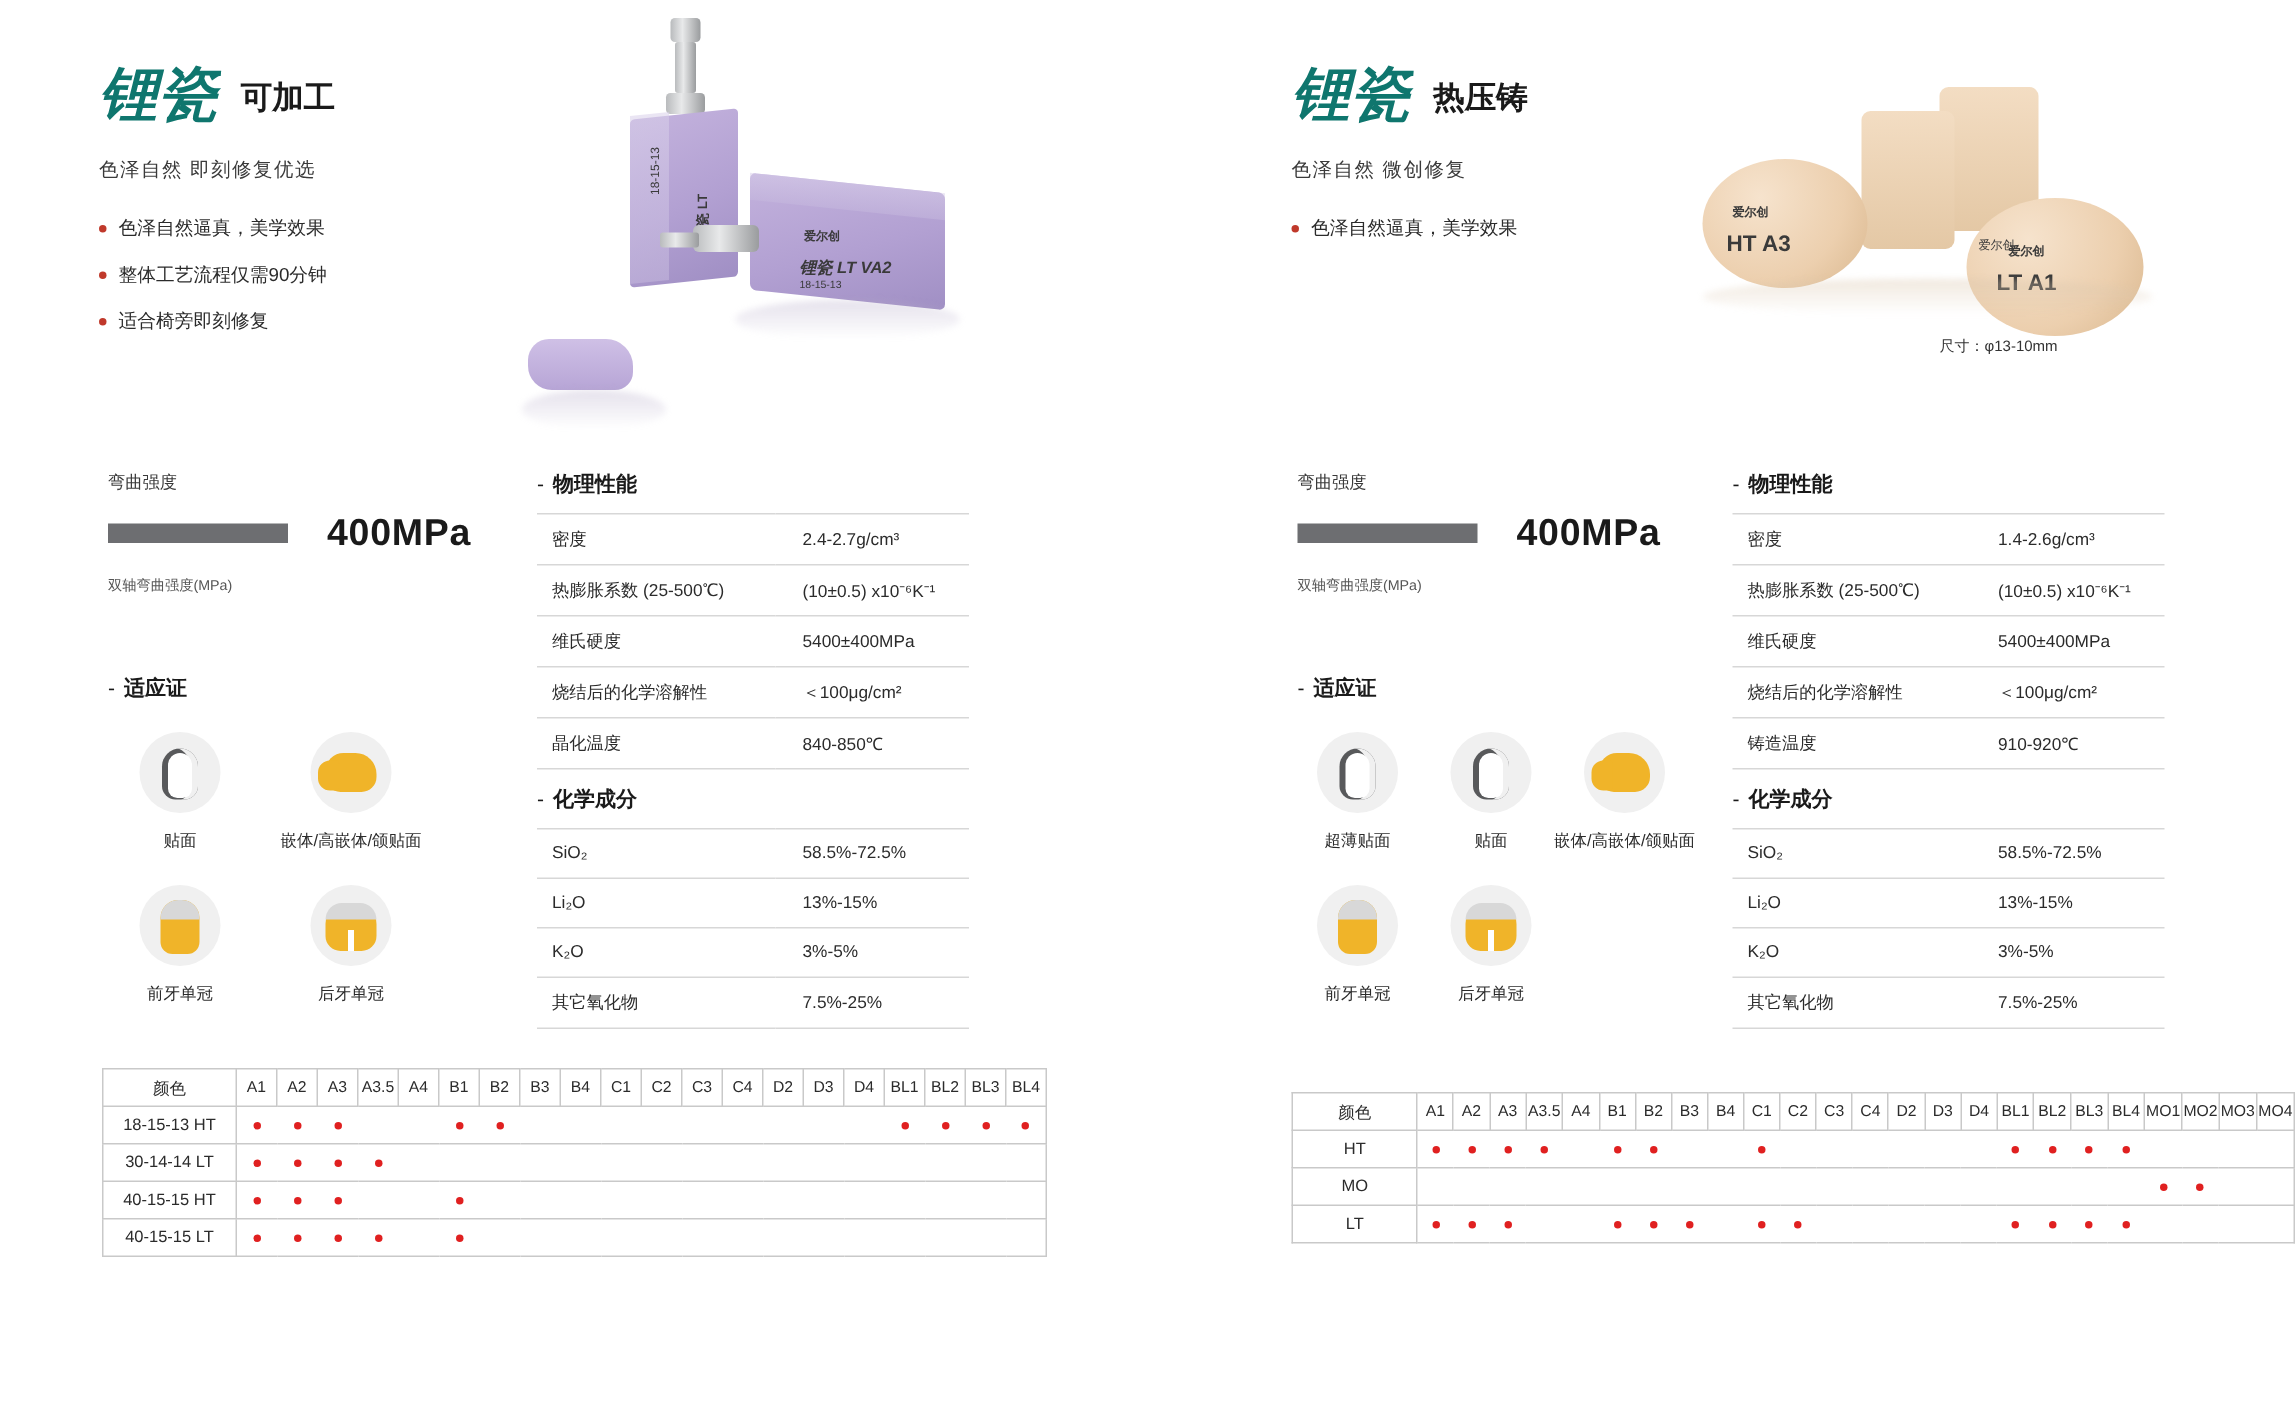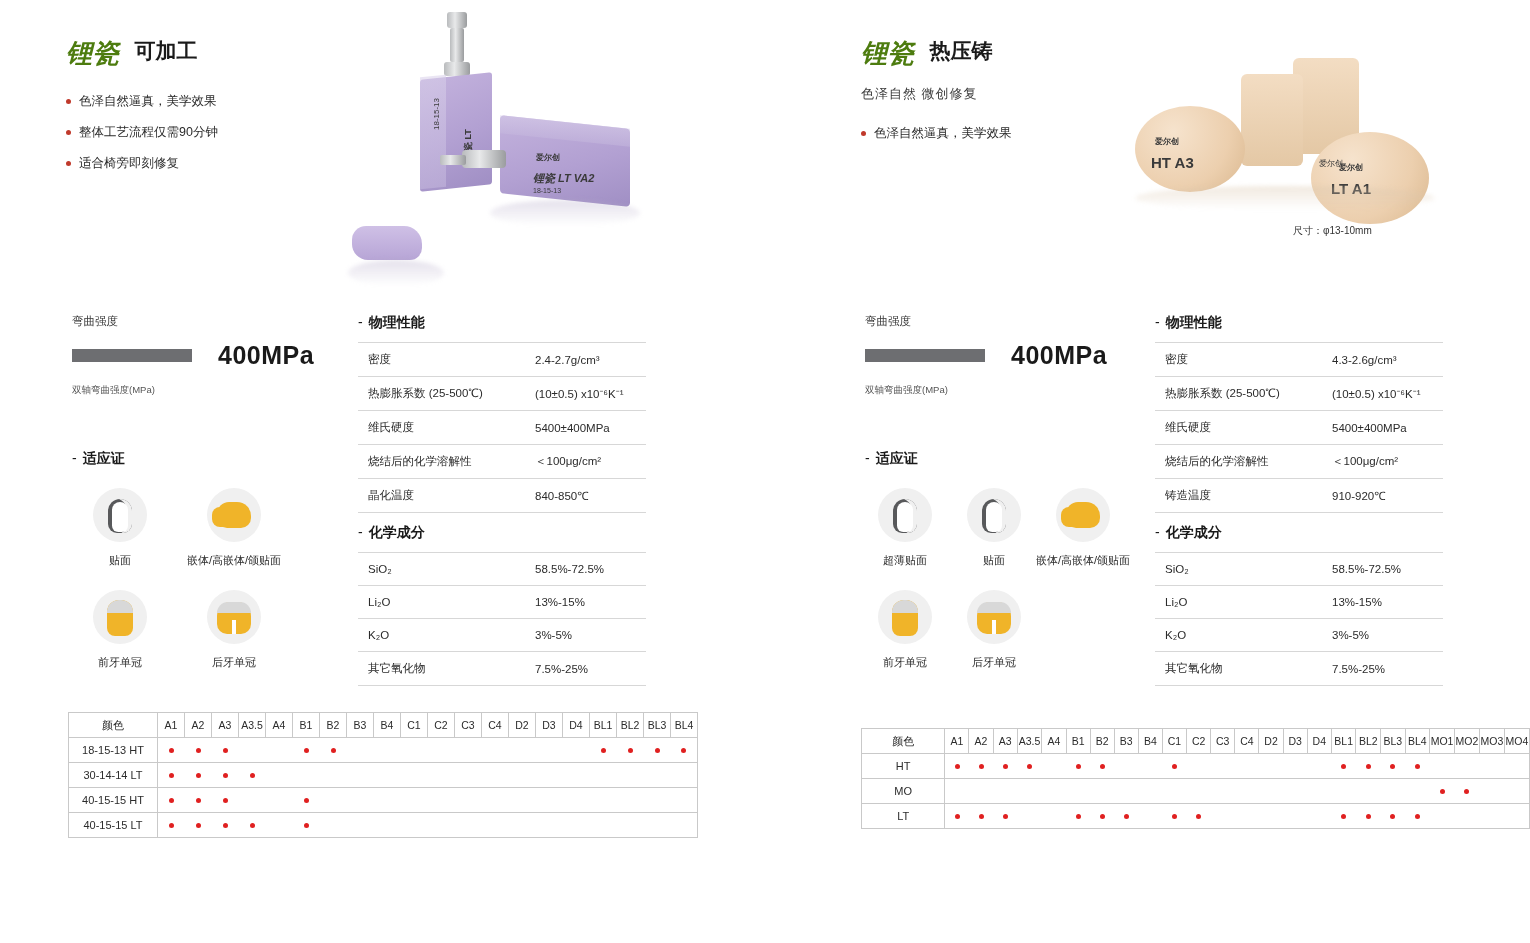--- a/index.html
+++ b/index.html
@@ -23,24 +23,24 @@
     width: 765px;
     height: 943px;
   }
   .panel.left { left: 0; }
   .panel.right { left: 765px; }
 
   
   .hdr { position: absolute; }
   .hdr-title {
     font-weight: bold;
-    font-size: 26px;
+    font-size: 39px;
     letter-spacing: 1px;
     font-style: italic;
-    color: #4d7c0f;
+    color: #0f766e;
     display: inline-block;
   }
   .hdr-sub {
     font-size: 21px;
     font-weight: 600;
     color: #1a1a1a;
     display: inline-block;
     margin-left: 10px;
     vertical-align: 4px;
   }
@@ -288,20 +288,21 @@
 
 <div class="page">
 
   <div class="panel left">
 
     <div class="hdr" style="left:66px; top:36px; width:330px;">
       <div>
         <span class="hdr-title">锂瓷</span>
         <span class="hdr-sub">可加工</span>
       </div>
+      <div class="hdr-tag">色泽自然  即刻修复优选</div>
       <div class="bullets">
         <div class="bullet">
           <span class="dot"></span>
           <span>色泽自然逼真，美学效果</span>
         </div>
         <div class="bullet">
           <span class="dot"></span>
           <span>整体工艺流程仅需90分钟</span>
         </div>
         <div class="bullet">
@@ -590,21 +591,21 @@
       </div>
       <div class="strength-axis">双轴弯曲强度(MPa)</div>
     </div>
 
     <div style="position:absolute; left:390px; top:314px;">
       <div class="sec-head"><span class="dash">-</span><span>物理性能</span></div>
       <table class="prop">
         <tbody>
           <tr>
               <td class="k">密度</td>
-              <td class="v">4.3-2.6g/cm³</td>
+              <td class="v">1.4-2.6g/cm³</td>
             </tr>
           <tr>
               <td class="k">热膨胀系数 (25-500℃)</td>
               <td class="v">(10±0.5) x10⁻⁶K⁻¹</td>
             </tr>
           <tr>
               <td class="k">维氏硬度</td>
               <td class="v">5400±400MPa</td>
             </tr>
           <tr>

